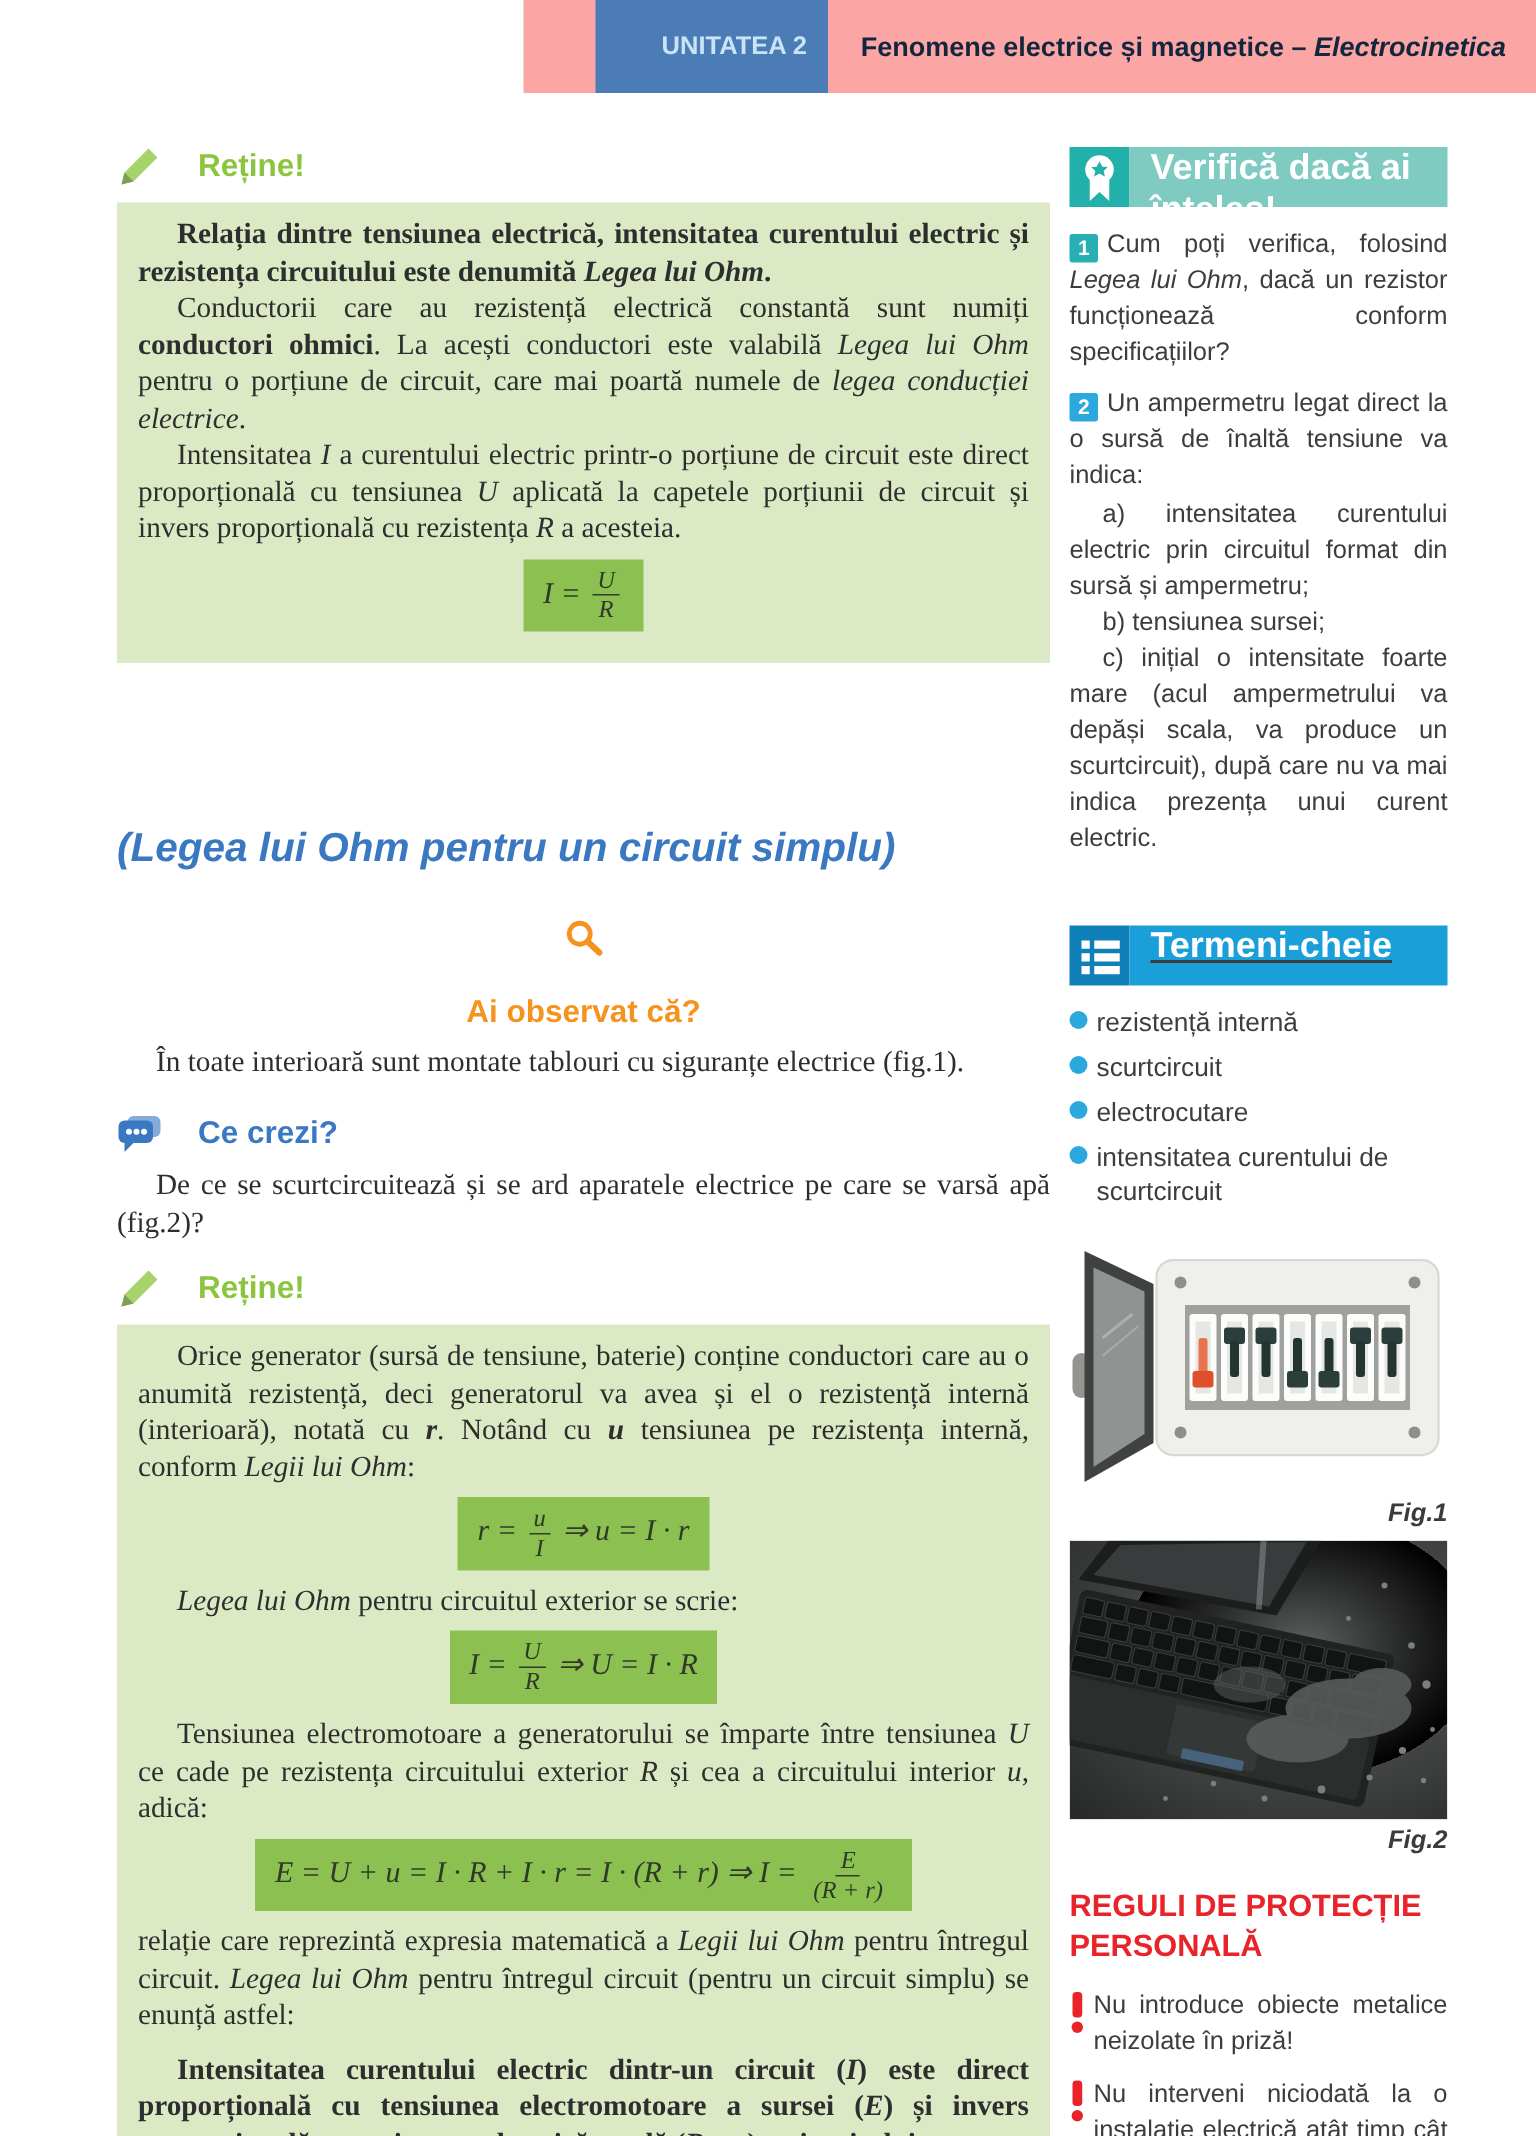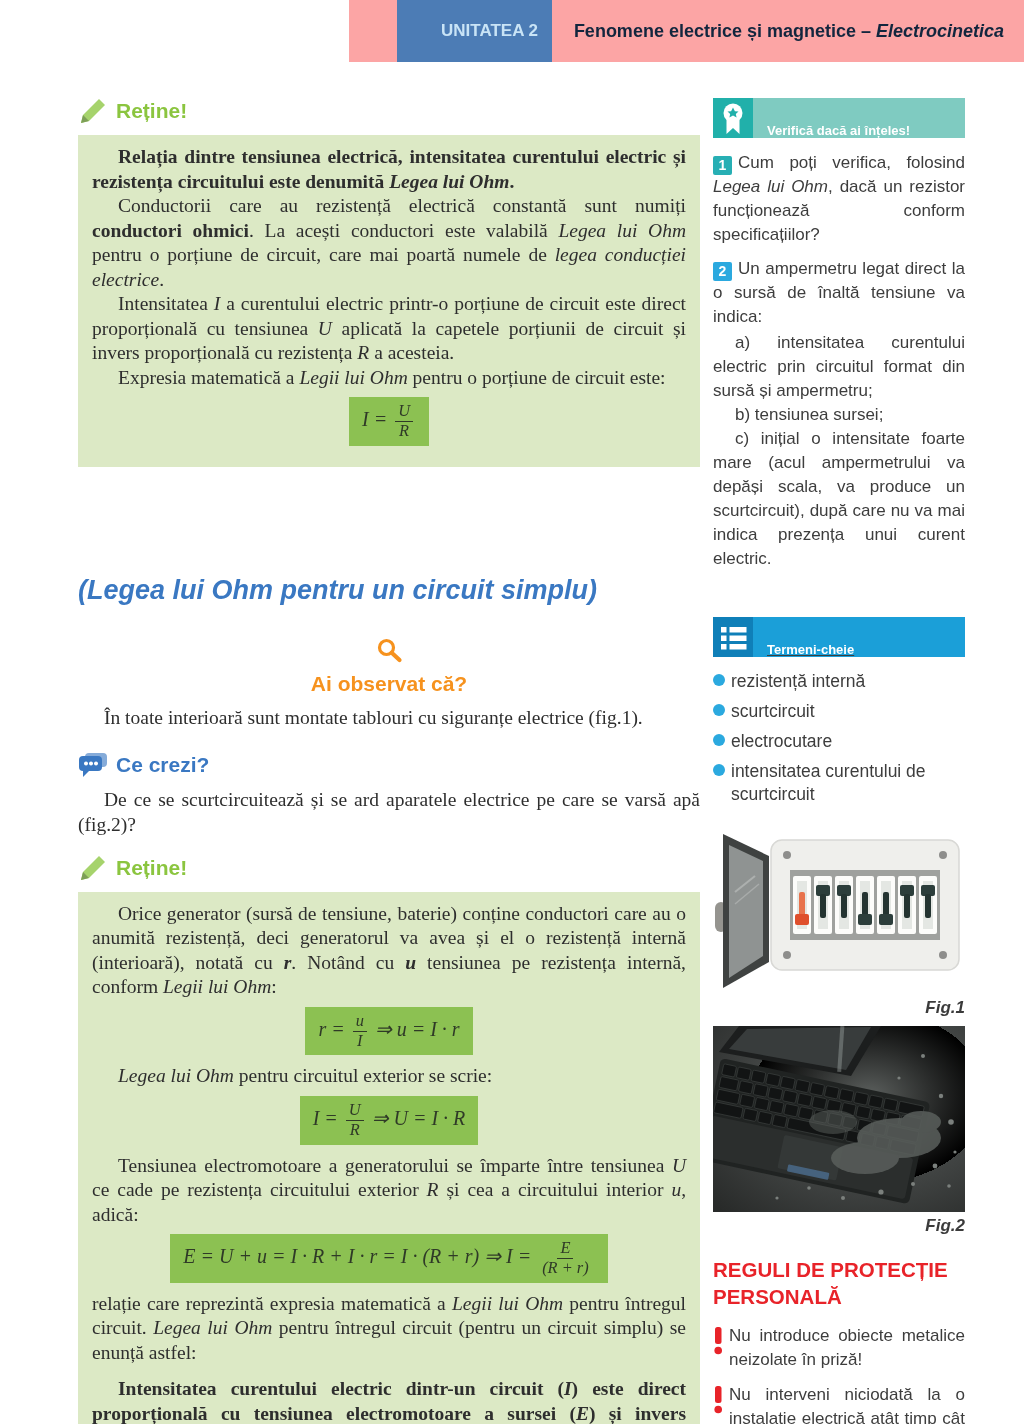--- a/index.html
+++ b/index.html
@@ -16,21 +16,21 @@
   .header-title{flex:1;text-align:center;color:#12263e;font-weight:bold;font-size:18px;}
   .header-title em{font-style:italic;}
   .page-number{padding-right:26px;color:#12263e;font-weight:bold;font-size:18px;}
 
   
   .main-col{position:absolute;left:78px;top:96px;width:622px;}
   .side-col{position:absolute;left:713px;top:98px;width:252px;
             font-family:"Liberation Sans",sans-serif;color:#3d3d3d;}
 
   
-  .label-row{display:flex;align-items:center;gap:8px;font-family:"Liberation Sans",sans-serif;
+  .label-row{display:flex;align-items:center;gap:24px;font-family:"Liberation Sans",sans-serif;
              font-weight:bold;font-size:21px;margin:0 0 9px 0;}
   .label-green{color:#8bc53f;}
   .label-orange{color:#f6921e;flex-direction:column;}
   .label-blue{color:#3a78c2;}
 
   
   .green-box{background:#dce9c5;padding:10px 14px 12px 14px;text-align:justify;
              font-size:19.5px;line-height:24.5px;}
   .green-box p{margin:0;text-indent:26px;}
   .green-box p.no-indent{text-indent:0;}
@@ -43,22 +43,22 @@
   .frac .den{padding:0 3px;}
 
   
   .section-heading{font-family:"Liberation Sans",sans-serif;font-weight:bold;font-style:italic;
                    color:#3a78c2;font-size:27px;line-height:34px;margin:72px 0 30px 0;}
   .body-par{font-size:19.5px;line-height:25px;margin:0 0 22px 0;text-indent:26px;text-align:justify;}
 
   
   .side-header{display:flex;align-items:stretch;height:40px;margin-bottom:13px;}
   .side-header .icon-sq{width:40px;height:40px;flex:0 0 40px;display:flex;align-items:center;justify-content:center;}
-  .side-header .bar{flex:1;display:flex;align-items:flex-end;padding-left:14px;
-                    color:#ffffff;font-weight:bold;font-size:13px;}
+  .side-header .bar{flex:1;display:flex;align-items:flex-start;padding-left:14px;
+                    color:#ffffff;font-weight:bold;font-size:24px;}
   .verifica .icon-sq{background:#21b0aa;}
   .verifica .bar{background:#7fcbc1;}
   .termeni-hd{margin-top:46px;text-decoration:underline;}
   .termeni-hd .icon-sq{background:#0f7fb8;}
   .termeni-hd .bar{background:#1b9fd8;}
 
   
   .q{font-size:17px;line-height:24px;text-align:justify;margin:0 0 10px 0;}
   .q-badge{display:inline-block;width:19px;height:19px;border-radius:2px;color:#fff;
            font-weight:bold;font-size:14px;line-height:19px;text-align:center;
@@ -102,21 +102,20 @@
       <polygon points="21,3 27,9 11,25 3,27 5,19" fill="#a6d36c"></polygon>
       <polygon points="3,27 5,19 11,25" fill="#7d9f57"></polygon>
     </svg>
     <span>Reține!</span>
   </div>
 
   <div class="green-box">
     <p><span class="f-b">Relația dintre tensiunea electrică, intensitatea curentului electric și rezistența circuitului este denumită </span><span class="f-bi">Legea lui Ohm</span><span class="f-b">.</span></p>
     <p><span>Conductorii care au rezistență electrică constantă sunt numiți </span><span class="f-b">conductori ohmici</span><span>. La acești conductori este valabilă </span><span class="f-i">Legea lui Ohm</span><span> pentru o porțiune de circuit, care mai poartă numele de </span><span class="f-i">legea conducției electrice</span><span>.</span></p>
     <p><span>Intensitatea </span><span class="f-i">I</span><span> a curentului electric printr-o porțiune de circuit este direct proporțională cu tensiunea </span><span class="f-i">U</span><span> aplicată la capetele porțiunii de circuit și invers proporțională cu rezistența </span><span class="f-i">R</span><span> a acesteia.</span></p>
-    <p><span>Expresia matematică a </span><span class="f-i">Legii lui Ohm</span><span> pentru o porțiune de circuit este:</span></p>
     <div class="formula-row">
       <span class="formula-chip"><span>I = </span><span class="frac">
             <span class="num">U</span>
             <span class="den">R</span>
           </span></span>
     </div>
   </div>
 
   <h1 class="section-heading">
     <br>

